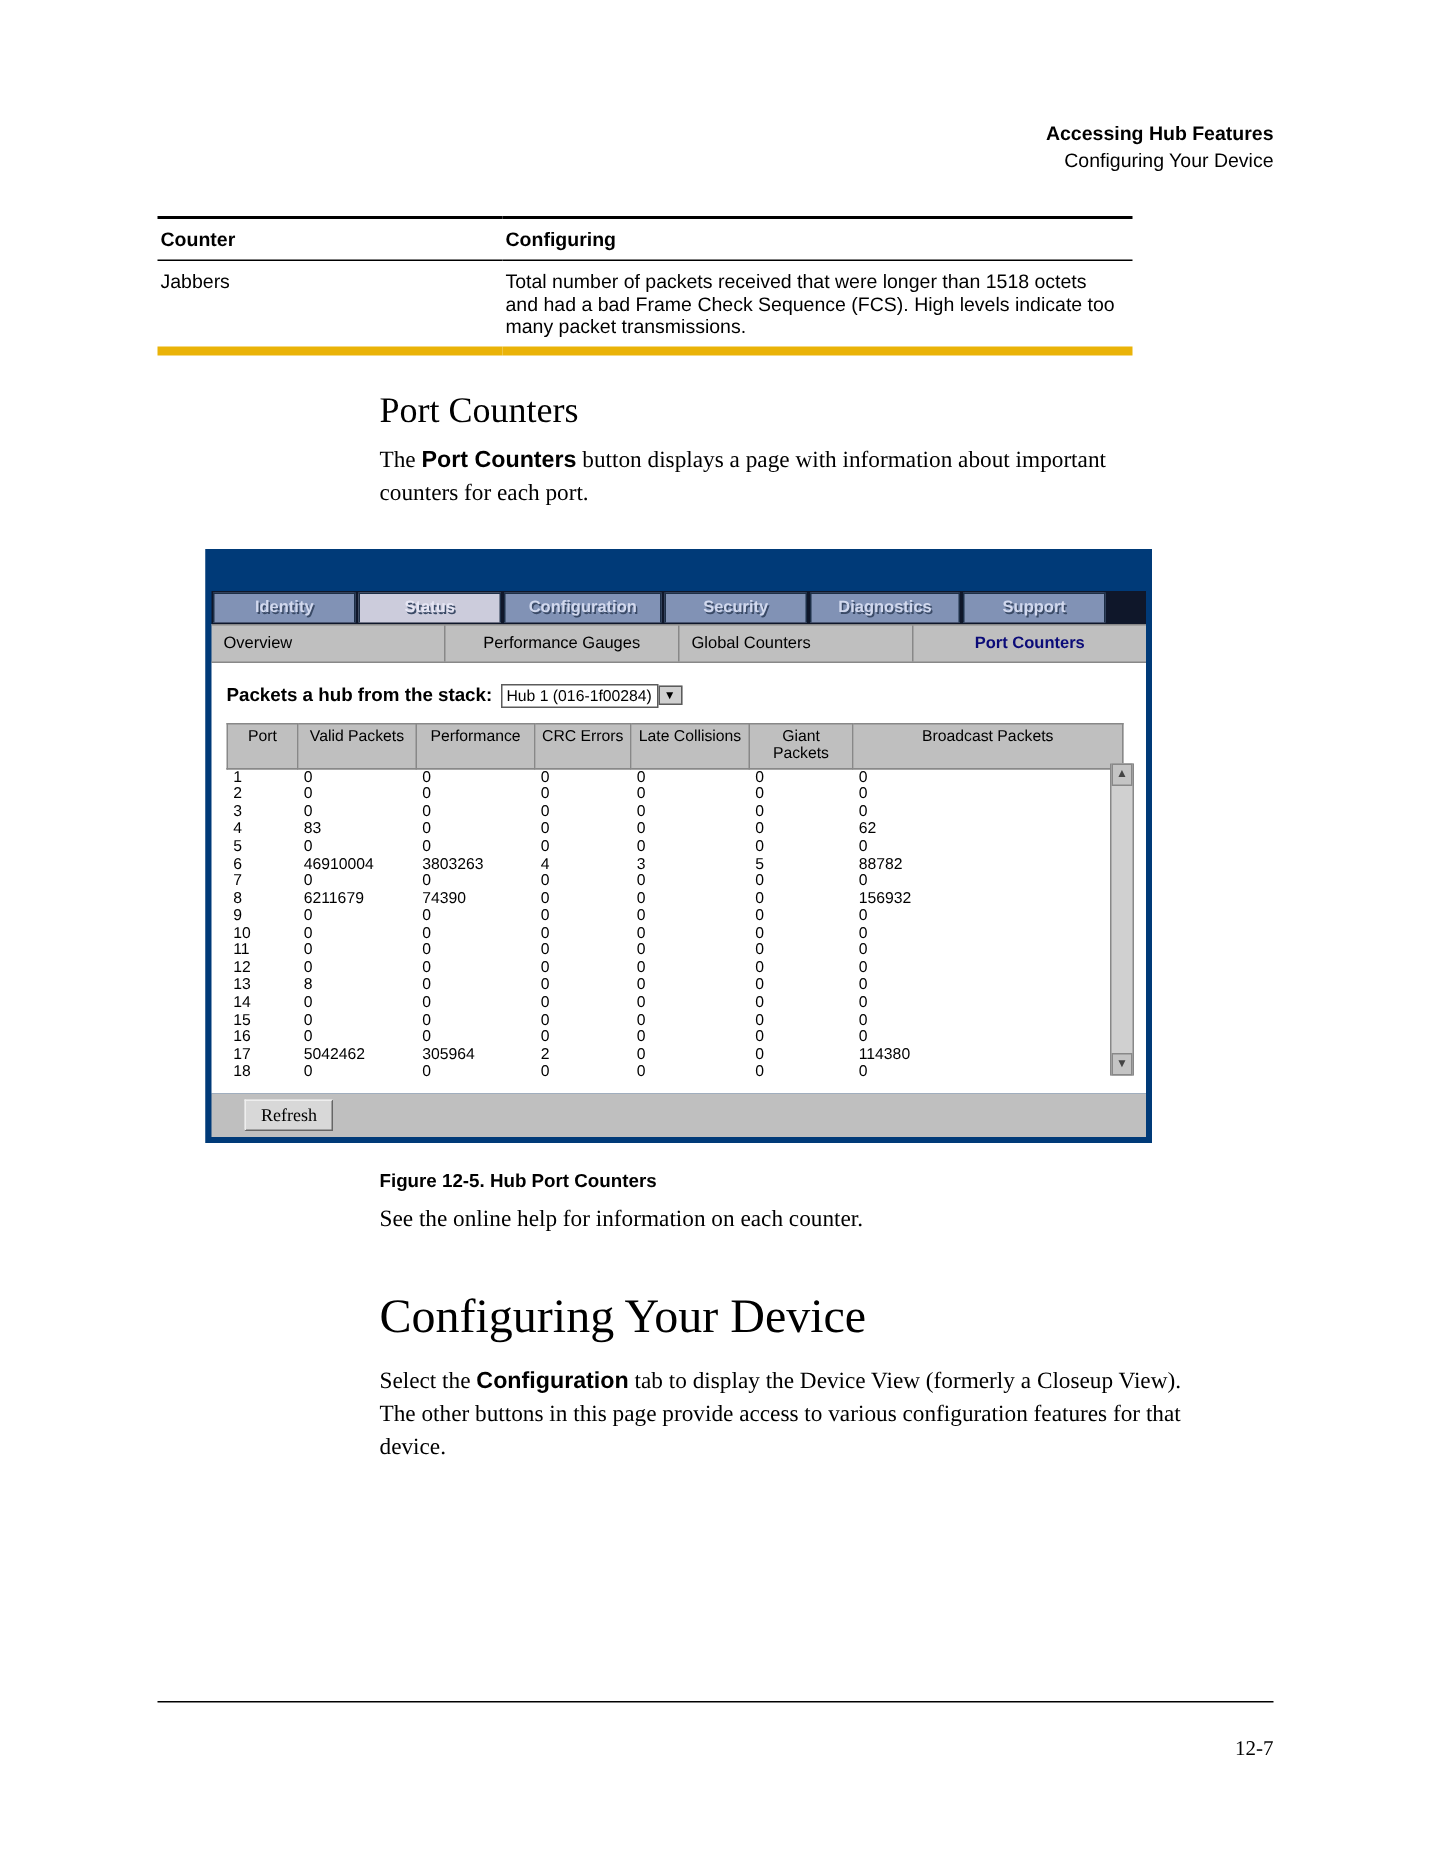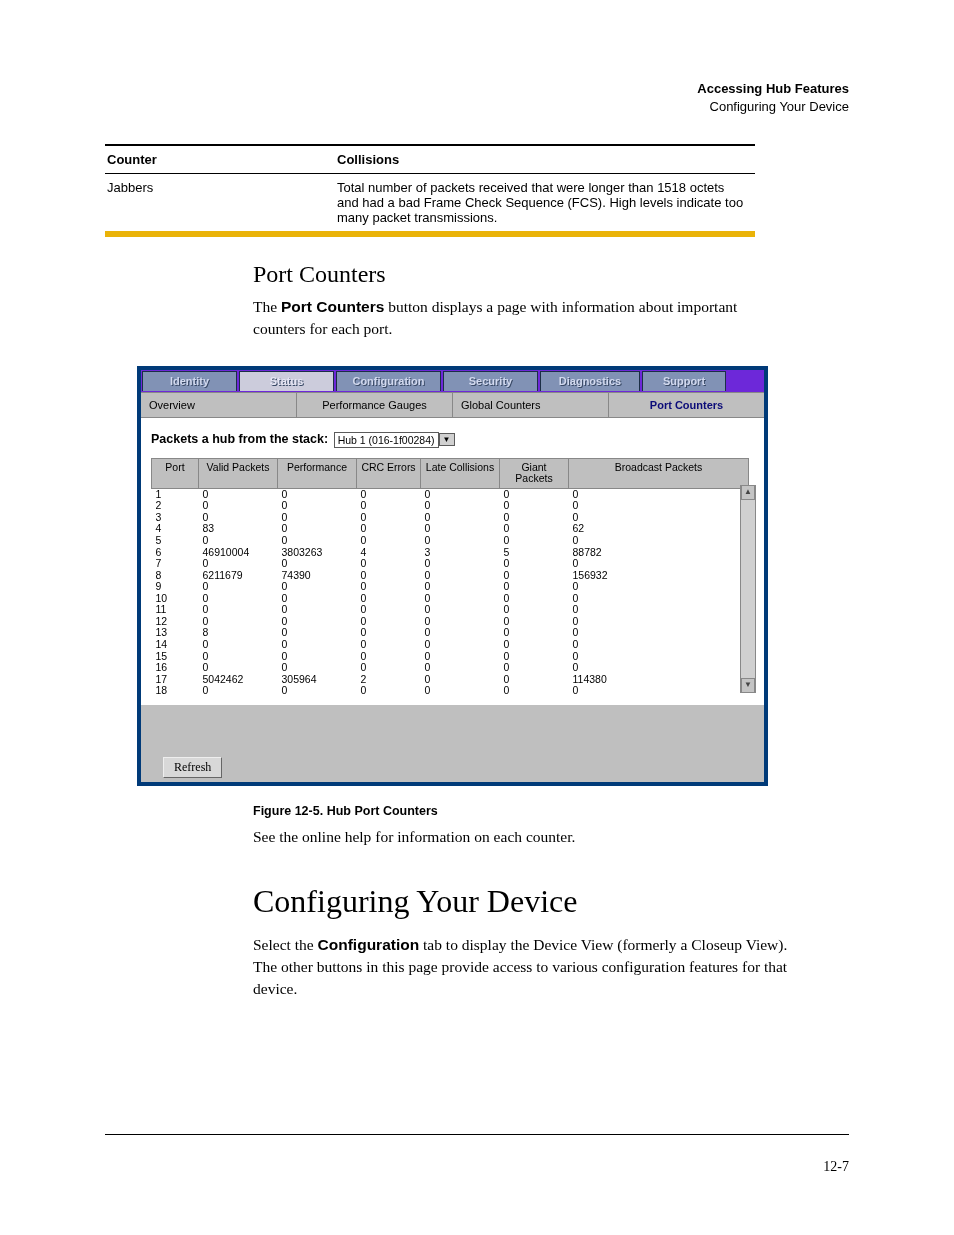--- a/index.html
+++ b/index.html
@@ -73,21 +73,22 @@
     margin: 26px 0 0 32px;
     border: 4px solid #003a78;
     background: #003a78;
     font-family: Arial, Helvetica, sans-serif;
     font-size: 11px;
     color: #000;
   }
   .ui-tabs-row {
     display: flex;
     height: 22px;
-    background: #6d28d9;
+    background: #0f172a;
+    margin-top: 24px;
   }
   .ui-tab {
     flex: none;
     display: inline-flex;
     align-items: center;
     justify-content: center;
     height: 20px;
     margin: 1px 1px 0 1px;
     border: 1px solid #1c2e46;
     border-bottom: none;
@@ -196,21 +197,20 @@
   .btn {
     display: inline-block;
     background: #d8d8d8;
     border: 1px solid #666;
     border-top-color: #eee;
     border-left-color: #eee;
     padding: 2px 10px;
     font-family: "Times New Roman", serif;
     font-size: 12px;
     margin-left: 16px;
-    margin-top: 48px;
   }
 
   .fig-cap {
     font-family: Arial, Helvetica, sans-serif;
     font-size: 12.5px;
     font-weight: bold;
     margin: 18px 0 8px 0;
   }
 
   .footer {
@@ -231,21 +231,21 @@
 
   <div class="hdr">
     <div class="b">Accessing Hub Features</div>
     <div>Configuring Your Device</div>
   </div>
 
   <table class="desc-table">
     <thead>
       <tr>
         <th style="width:220px">Counter</th>
-        <th>Collisions</th>
+        <th>Configuring</th>
       </tr>
     </thead>
     <tbody>
       <tr>
         <td>Jabbers</td>
         <td>Total number of packets received that were longer than 1518 octets and had a bad Frame Check Sequence (FCS). High levels indicate too many packet transmissions.</td>
       </tr>
     </tbody>
   </table>
 
@@ -256,21 +256,21 @@
     </p>
   </div>
 
   <div class="ui-frame">
     <div class="ui-tabs-row">
       <span class="ui-tab" style="width:95px">Identity</span>
       <span class="ui-tab active" style="width:95px">Status</span>
       <span class="ui-tab" style="width:105px">Configuration</span>
       <span class="ui-tab" style="width:95px">Security</span>
       <span class="ui-tab" style="width:100px">Diagnostics</span>
-      <span class="ui-tab" style="width:84px">Support</span>
+      <span class="ui-tab" style="width:95px">Support</span>
     </div>
 
     <div class="subtabs-row">
       <span class="subtab">Overview</span>
       <span class="subtab" style="text-align:center">Performance Gauges</span>
       <span class="subtab">Global Counters</span>
       <span class="subtab bold last" style="text-align:center">Port Counters</span>
     </div>
 
     <div class="ui-body">

